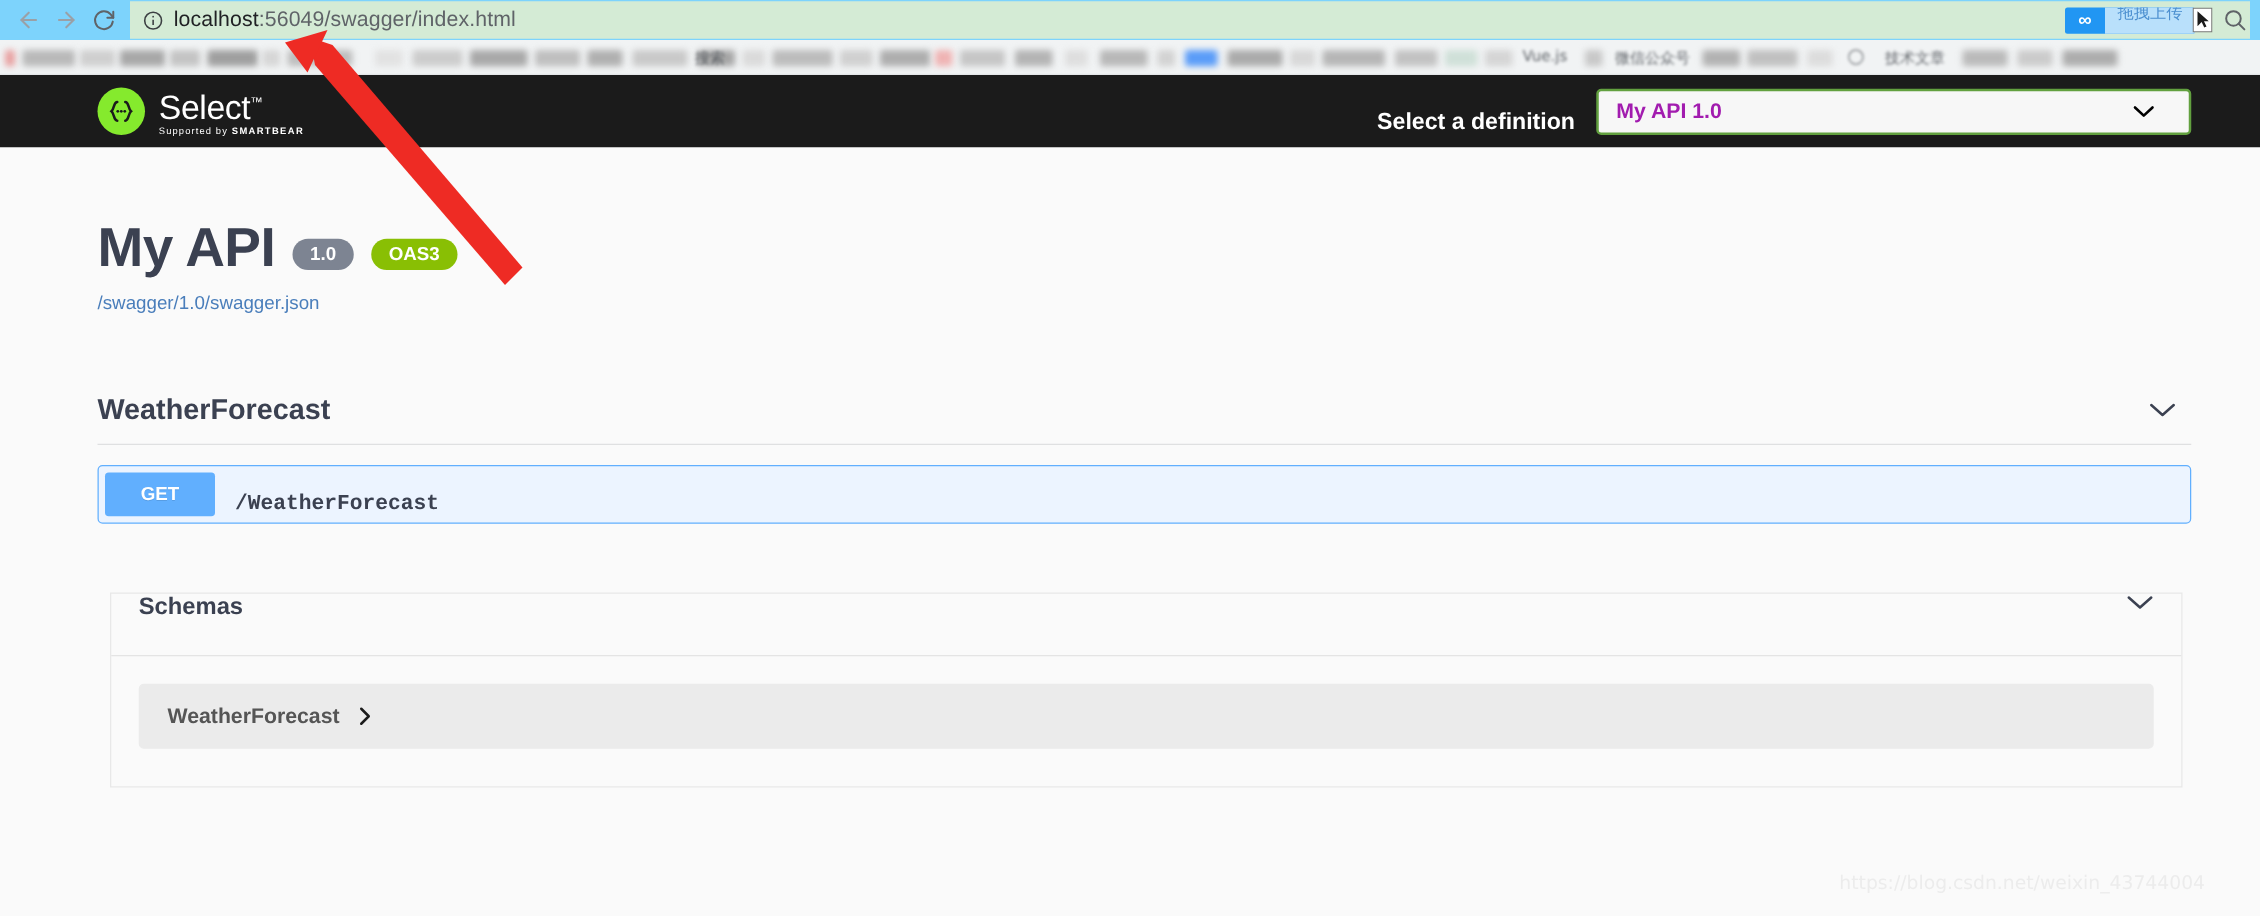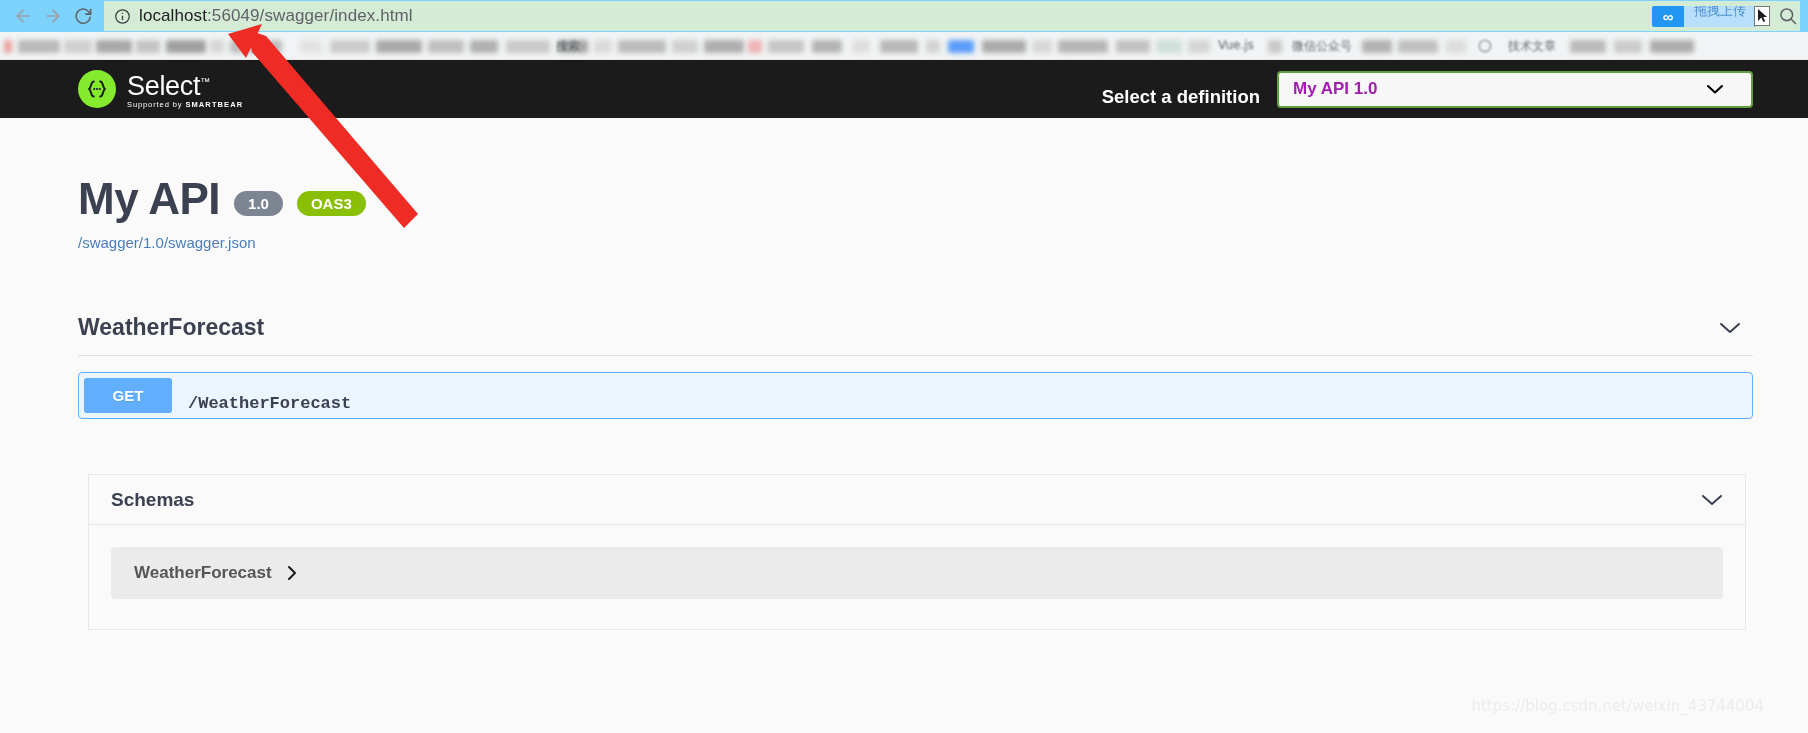--- a/index.html
+++ b/index.html
@@ -272,21 +272,20 @@
   #schemas-section {
     margin-top: 55px;
     margin-left: 88px;
     margin-right: 62px;
     border: 1px solid #e8e8e8;
     background: #fafafa;
   }
   #schemas-header {
     height: 50px;
     display: flex;
-    align-items: center;
     padding: 0 22px;
     border-bottom: 1px solid #e4e4e4;
     cursor: pointer;
   }
   #schemas-title {
     font-size: 19px;
     font-weight: bold;
     color: #3b4151;
   }
   #schemas-chevron { margin-left: auto; display:flex; }

